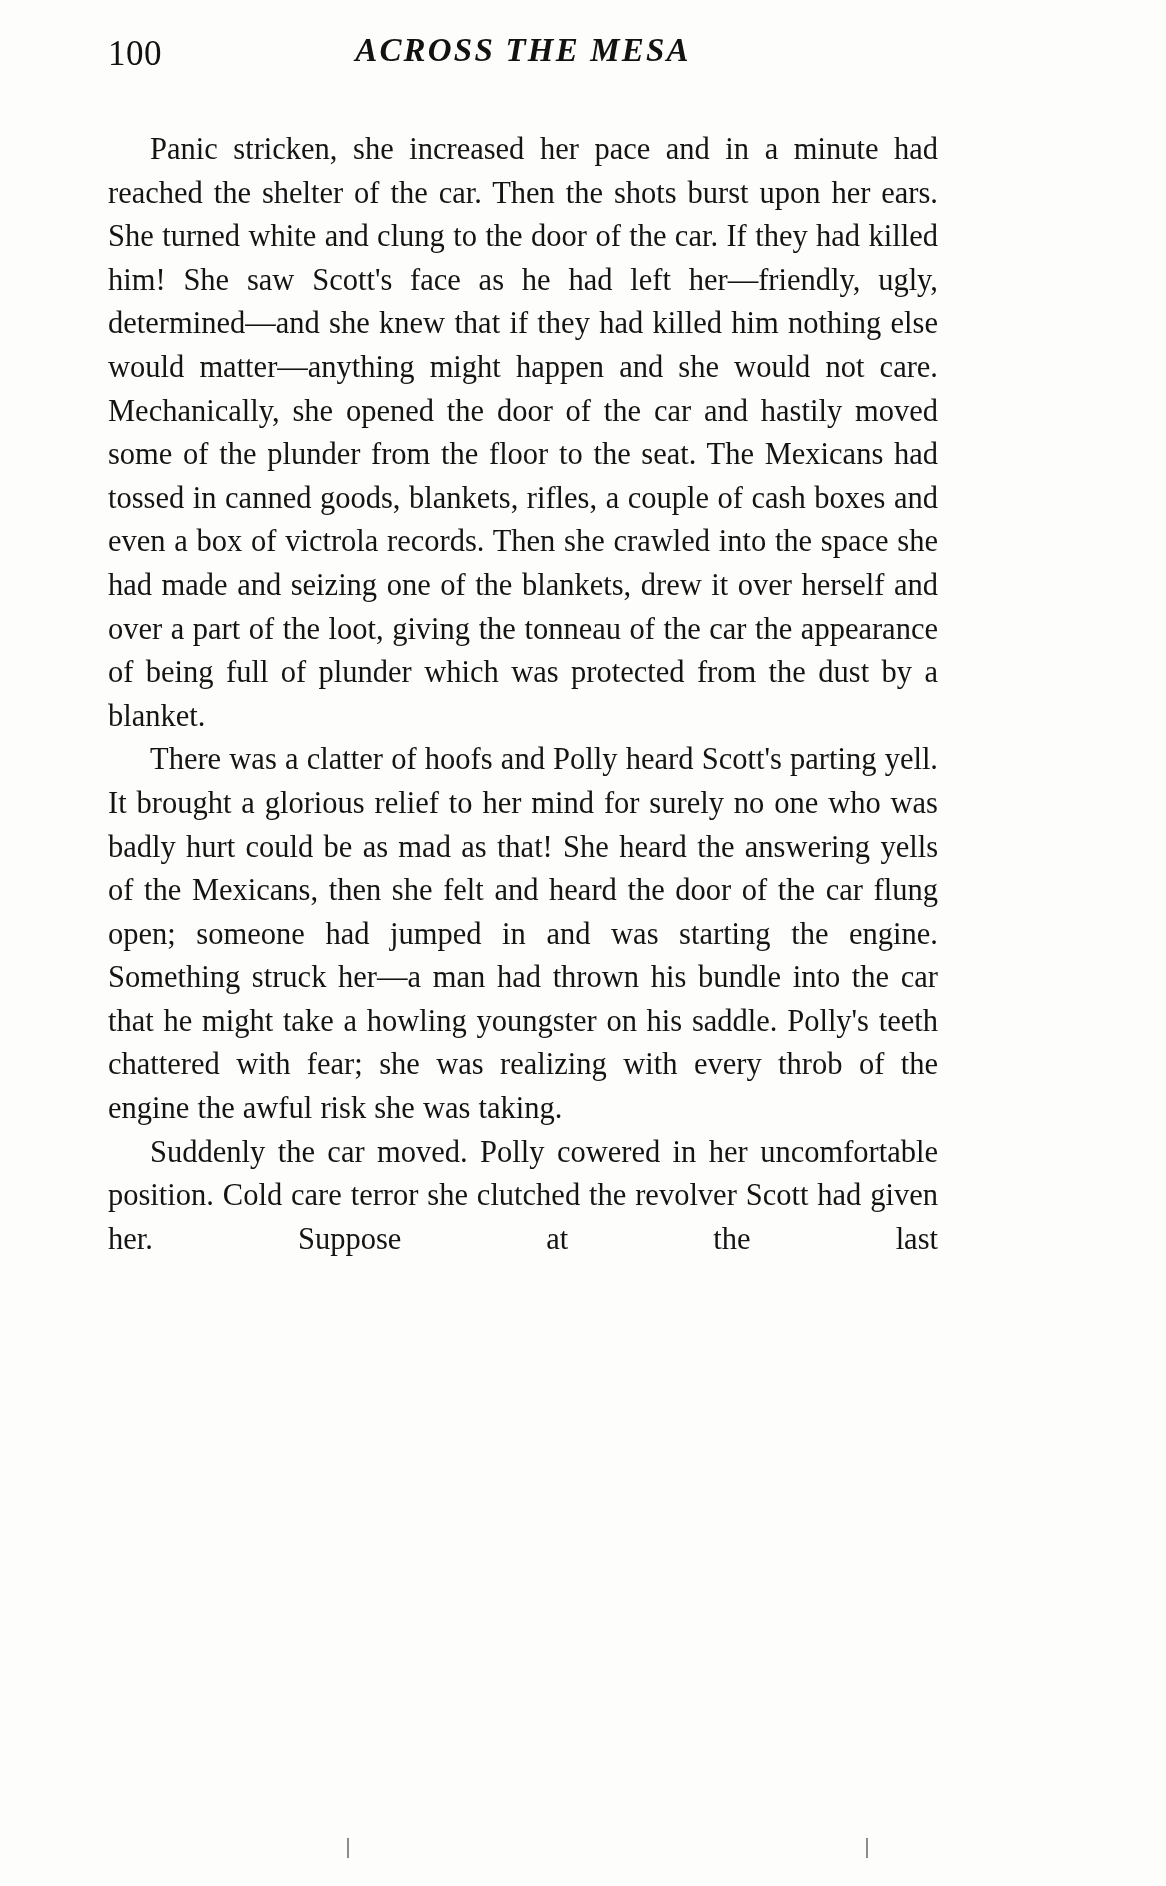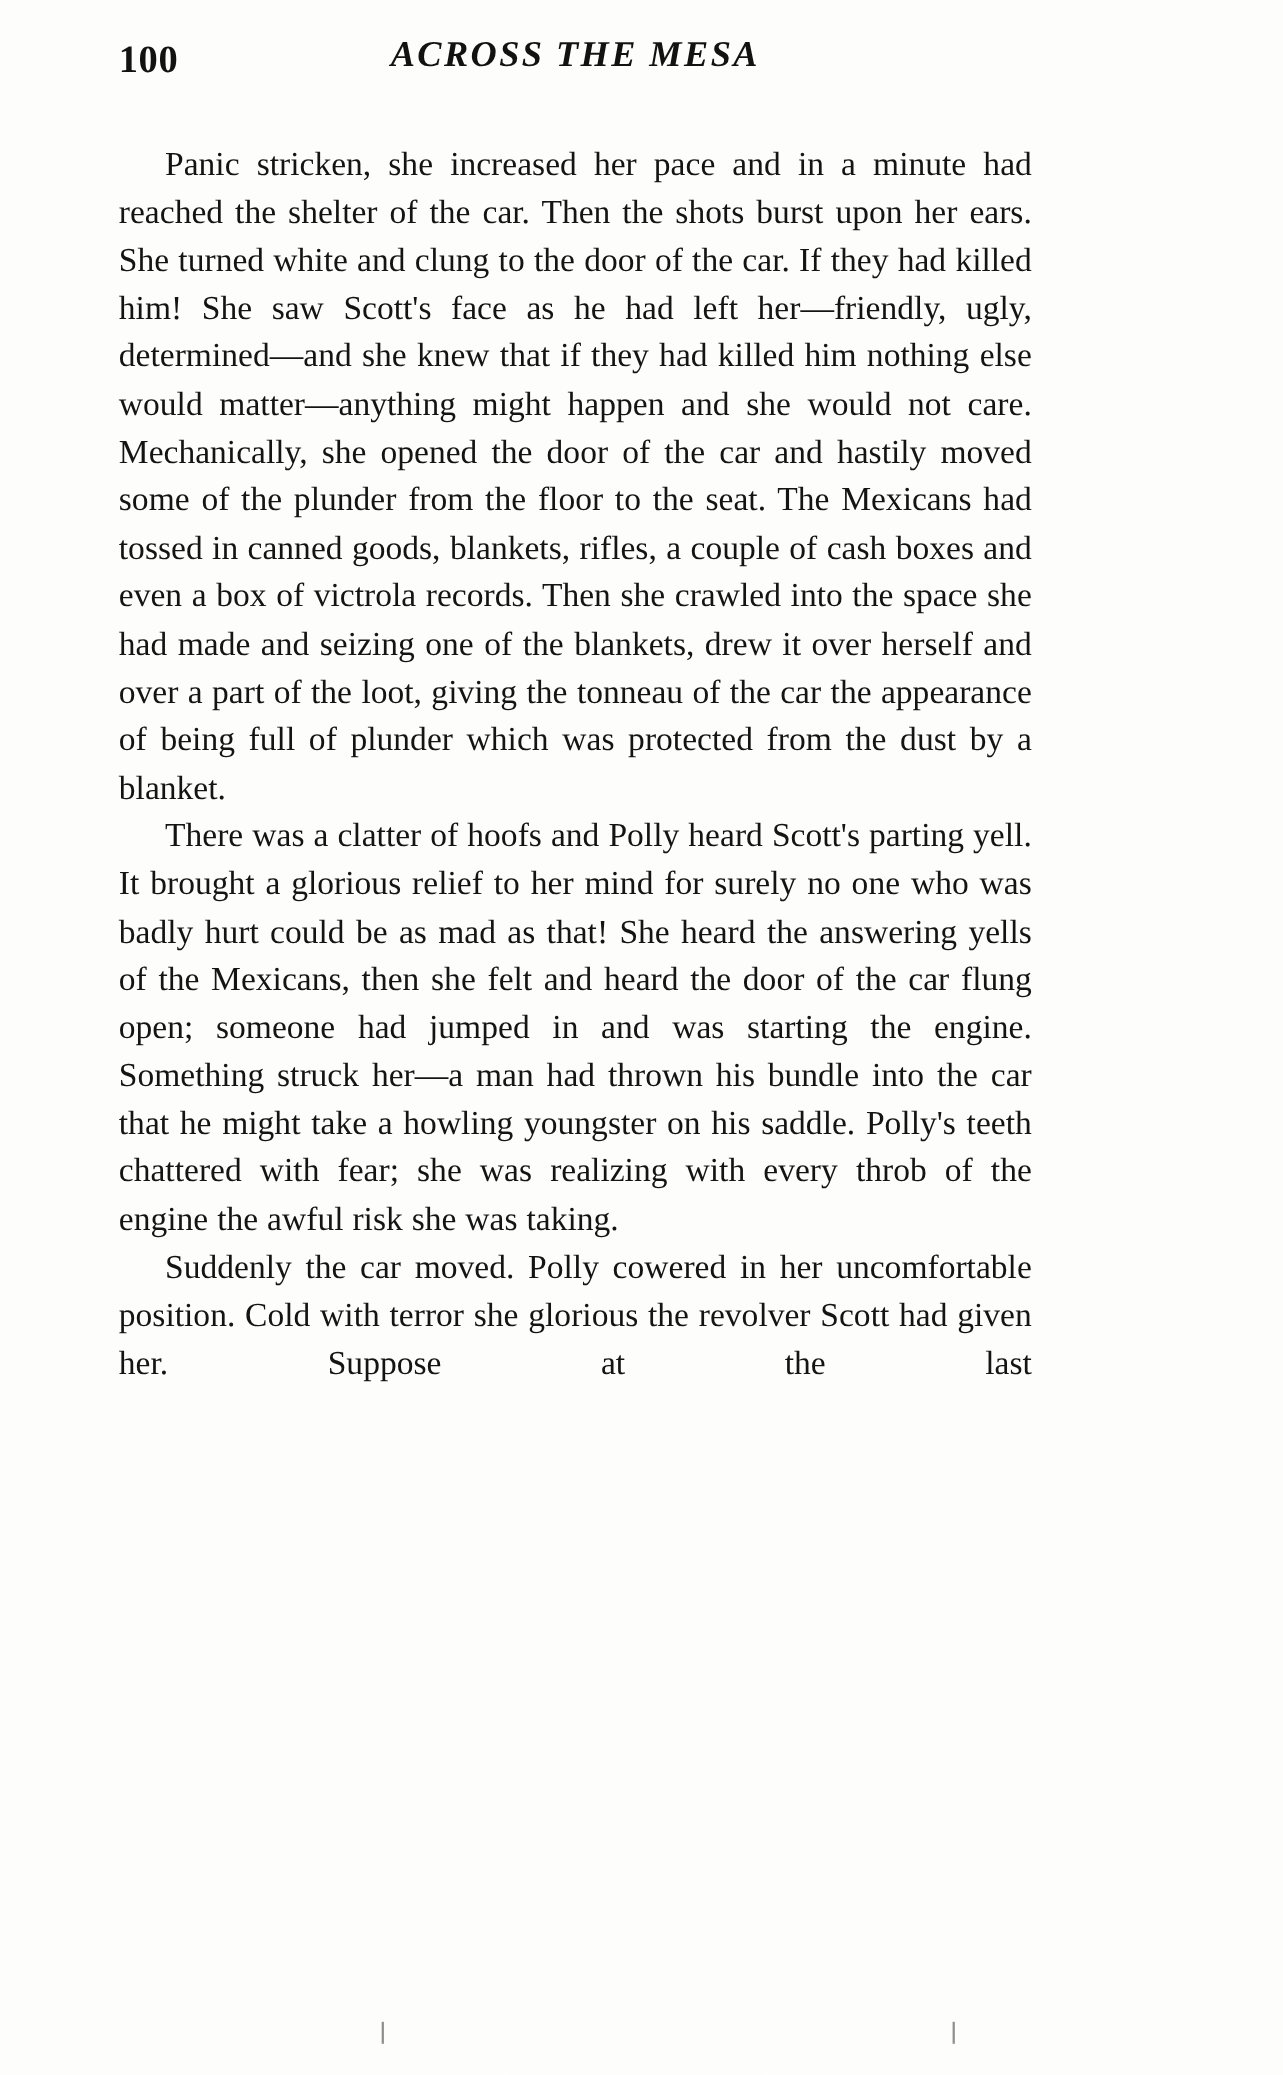--- a/index.html
+++ b/index.html
@@ -28,21 +28,21 @@
     left: 108px;
     top: 28px;
     width: 830px;
     height: 52px;
   }
   .folio {
     position: absolute;
     left: 0;
     top: 6px;
     font-size: 35px;
-    font-weight: bold;
+    font-weight: normal;
     letter-spacing: 0.5px;
     color: #121212;
   }
   .running-head {
     position: absolute;
     left: 0;
     top: 4px;
     width: 830px;
     text-align: center;
     font-size: 33px;
@@ -92,19 +92,19 @@
 <div class="page">
 
   <div class="page-header">
     <div class="running-head">ACROSS THE MESA</div>
     <div class="folio">100</div>
   </div>
 
   <div class="body-text">
     <p class="para">Panic stricken, she increased her pace and in a minute had reached the shelter of the car.  Then the shots burst upon her ears.  She turned white and clung to the door of the car.  If they had killed him!  She saw Scott's face as he had left her—friendly, ugly, determined—and she knew that if they had killed him nothing else would matter—anything might happen and she would not care.  Mechanically, she opened the door of the car and hastily moved some of the plunder from the floor to the seat.  The Mexicans had tossed in canned goods, blankets, rifles, a couple of cash boxes and even a box of victrola records.  Then she crawled into the space she had made and seizing one of the blankets, drew it over herself and over a part of the loot, giving the tonneau of the car the appearance of being full of plunder which was protected from the dust by a blanket.</p>
     <p class="para">There was a clatter of hoofs and Polly heard Scott's parting yell.  It brought a glorious relief to her mind for surely no one who was badly hurt could be as mad as that!  She heard the answering yells of the Mexicans, then she felt and heard the door of the car flung open; someone had jumped in and was starting the engine.  Something struck her—a man had thrown his bundle into the car that he might take a howling youngster on his saddle.  Polly's teeth chattered with fear; she was realizing with every throb of the engine the awful risk she was taking.</p>
-    <p class="para last">Suddenly the car moved.  Polly cowered in her uncomfortable position.  Cold with terror she glorious the revolver Scott had given her.  Suppose at the last</p>
+    <p class="para last">Suddenly the car moved.  Polly cowered in her uncomfortable position.  Cold care terror she clutched the revolver Scott had given her.  Suppose at the last</p>
   </div>
 
   <div class="tick left"></div>
   <div class="tick right"></div>
 
 </div>
 
 </body></html>

